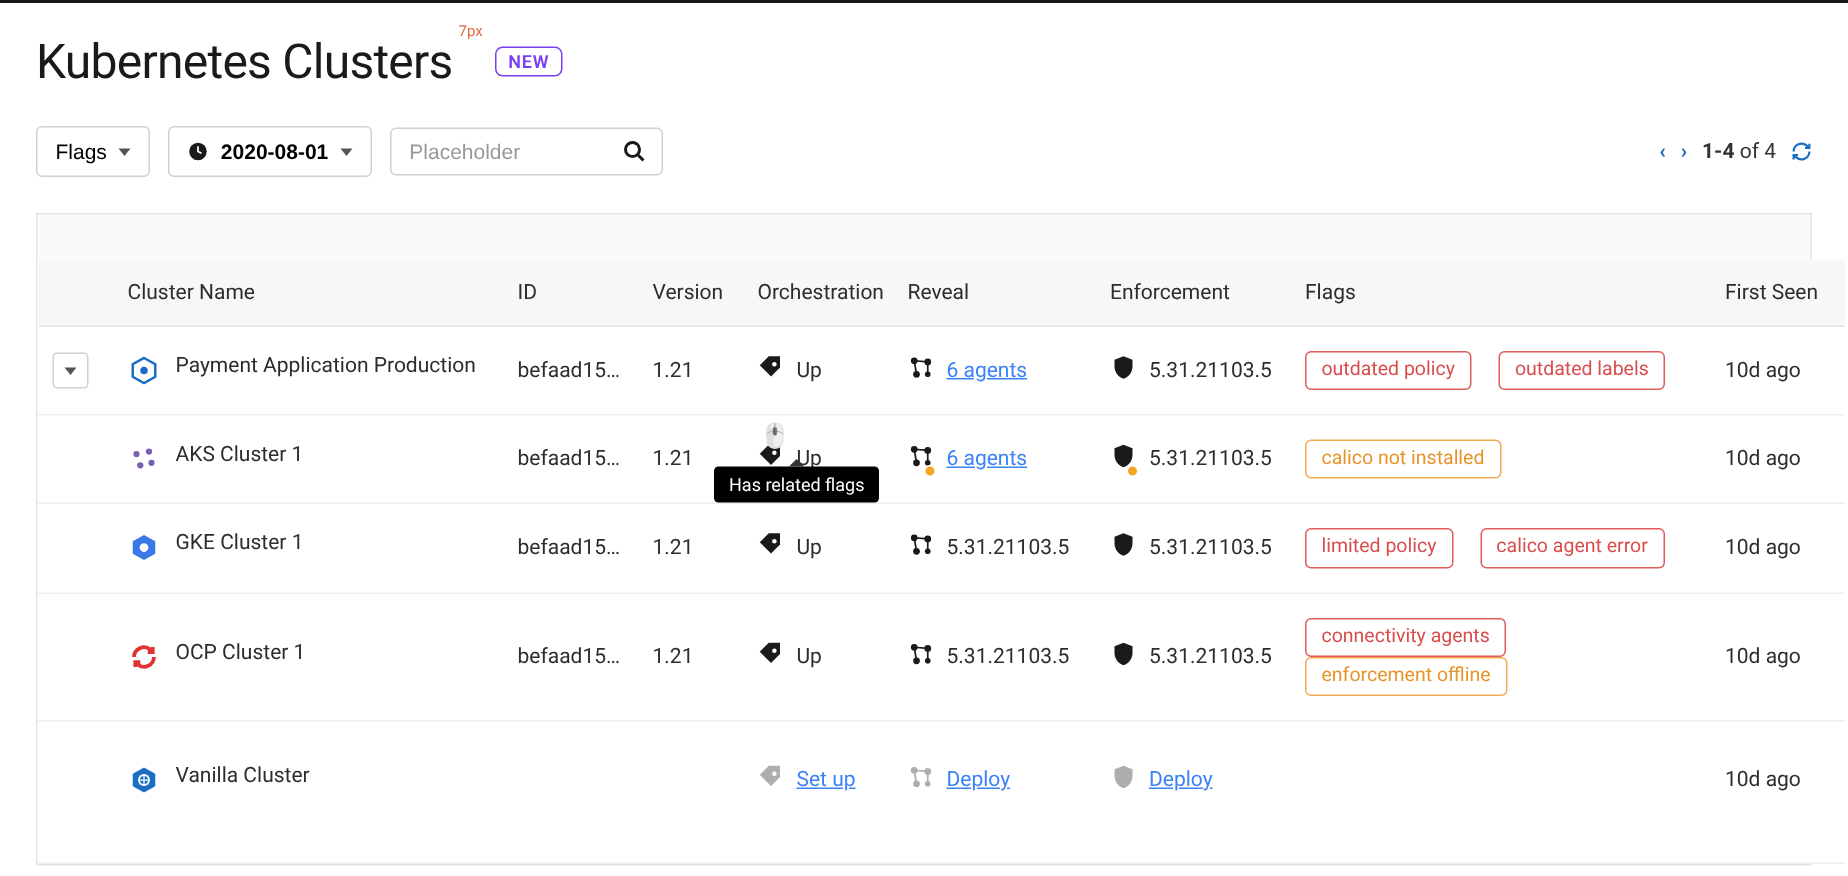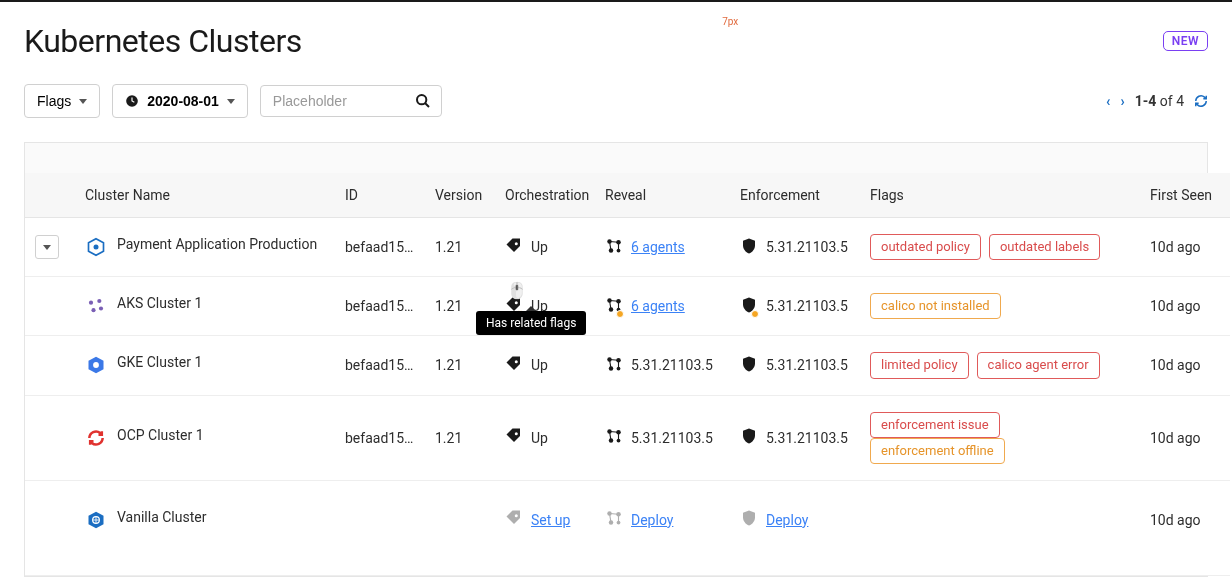--- a/index.html
+++ b/index.html
@@ -15,21 +15,20 @@
     border-top: 2px solid #1a1a1a;
     border-bottom: 2px solid #1a1a1a;
     padding: 20px 24px 40px 24px;
     min-height: 584px;
   }
   .header-row {
     display: flex;
     align-items: center;
     gap: 6px;
     margin-bottom: 24px;
-    justify-content: space-between;
   }
   .page-title {
     font-size: 32px;
     font-weight: 400;
     letter-spacing: -0.5px;
     color: #1a1a1a;
   }
   .px-annot {
     font-size: 10px;
     color: #e16b3f;
@@ -145,21 +144,21 @@
   }
   .hexagon {
     width: 20px; height: 20px;
   }
   .flag-pill {
     display: inline-block;
     border: 1px solid;
     border-radius: 4px;
     padding: 3px 10px;
     font-size: 13px;
-    margin-right: 8px;
+    margin-right: 18px;
     line-height: 1.4;
     white-space: nowrap;
   }
   .flag-red { border-color: #e05a5a; color: #d94c4c; }
   .flag-orange { border-color: #f0a94e; color: #e6942a; }
   .link { color: #3b82f6; cursor: pointer; text-decoration: underline; }
   .with-icon {
     display: inline-flex;
     align-items: center;
     gap: 8px;
@@ -460,21 +459,21 @@
                     <line x1="18" y1="7" x2="18" y2="18" stroke="#1a1a1a" stroke-width="1.5"></line>
                   </svg></span>
                 <span class="">5.31.21103.5</span>
               </span></td>
             <td><span class="with-icon">
                 <span class="icon-rel "><svg viewBox="0 0 24 24" fill="#1a1a1a">
                     <path d="M12 2l8 3v6c0 5-3.5 9.5-8 11-4.5-1.5-8-6-8-11V5l8-3z"></path>
                   </svg></span>
                 <span class="">5.31.21103.5</span>
               </span></td>
-            <td><span class="flag-pill flag-red">enforcement issue</span><span class="flag-pill flag-orange">enforcement offline</span></td>
+            <td><span class="flag-pill flag-red">connectivity agents</span><span class="flag-pill flag-orange">enforcement offline</span></td>
             <td>10d ago</td>
           </tr>
           <tr class="xl">
             <td></td>
             <td>
               <div class="name-cell">
                 <span class="cluster-icon">
                   <svg class="hexagon" viewBox="0 0 24 24">
                     <polygon points="12,2 21,7 21,17 12,22 3,17 3,7" fill="#1b6ec2"></polygon>
                     <circle cx="12" cy="12" r="4" fill="none" stroke="#fff" stroke-width="1.5"></circle>

